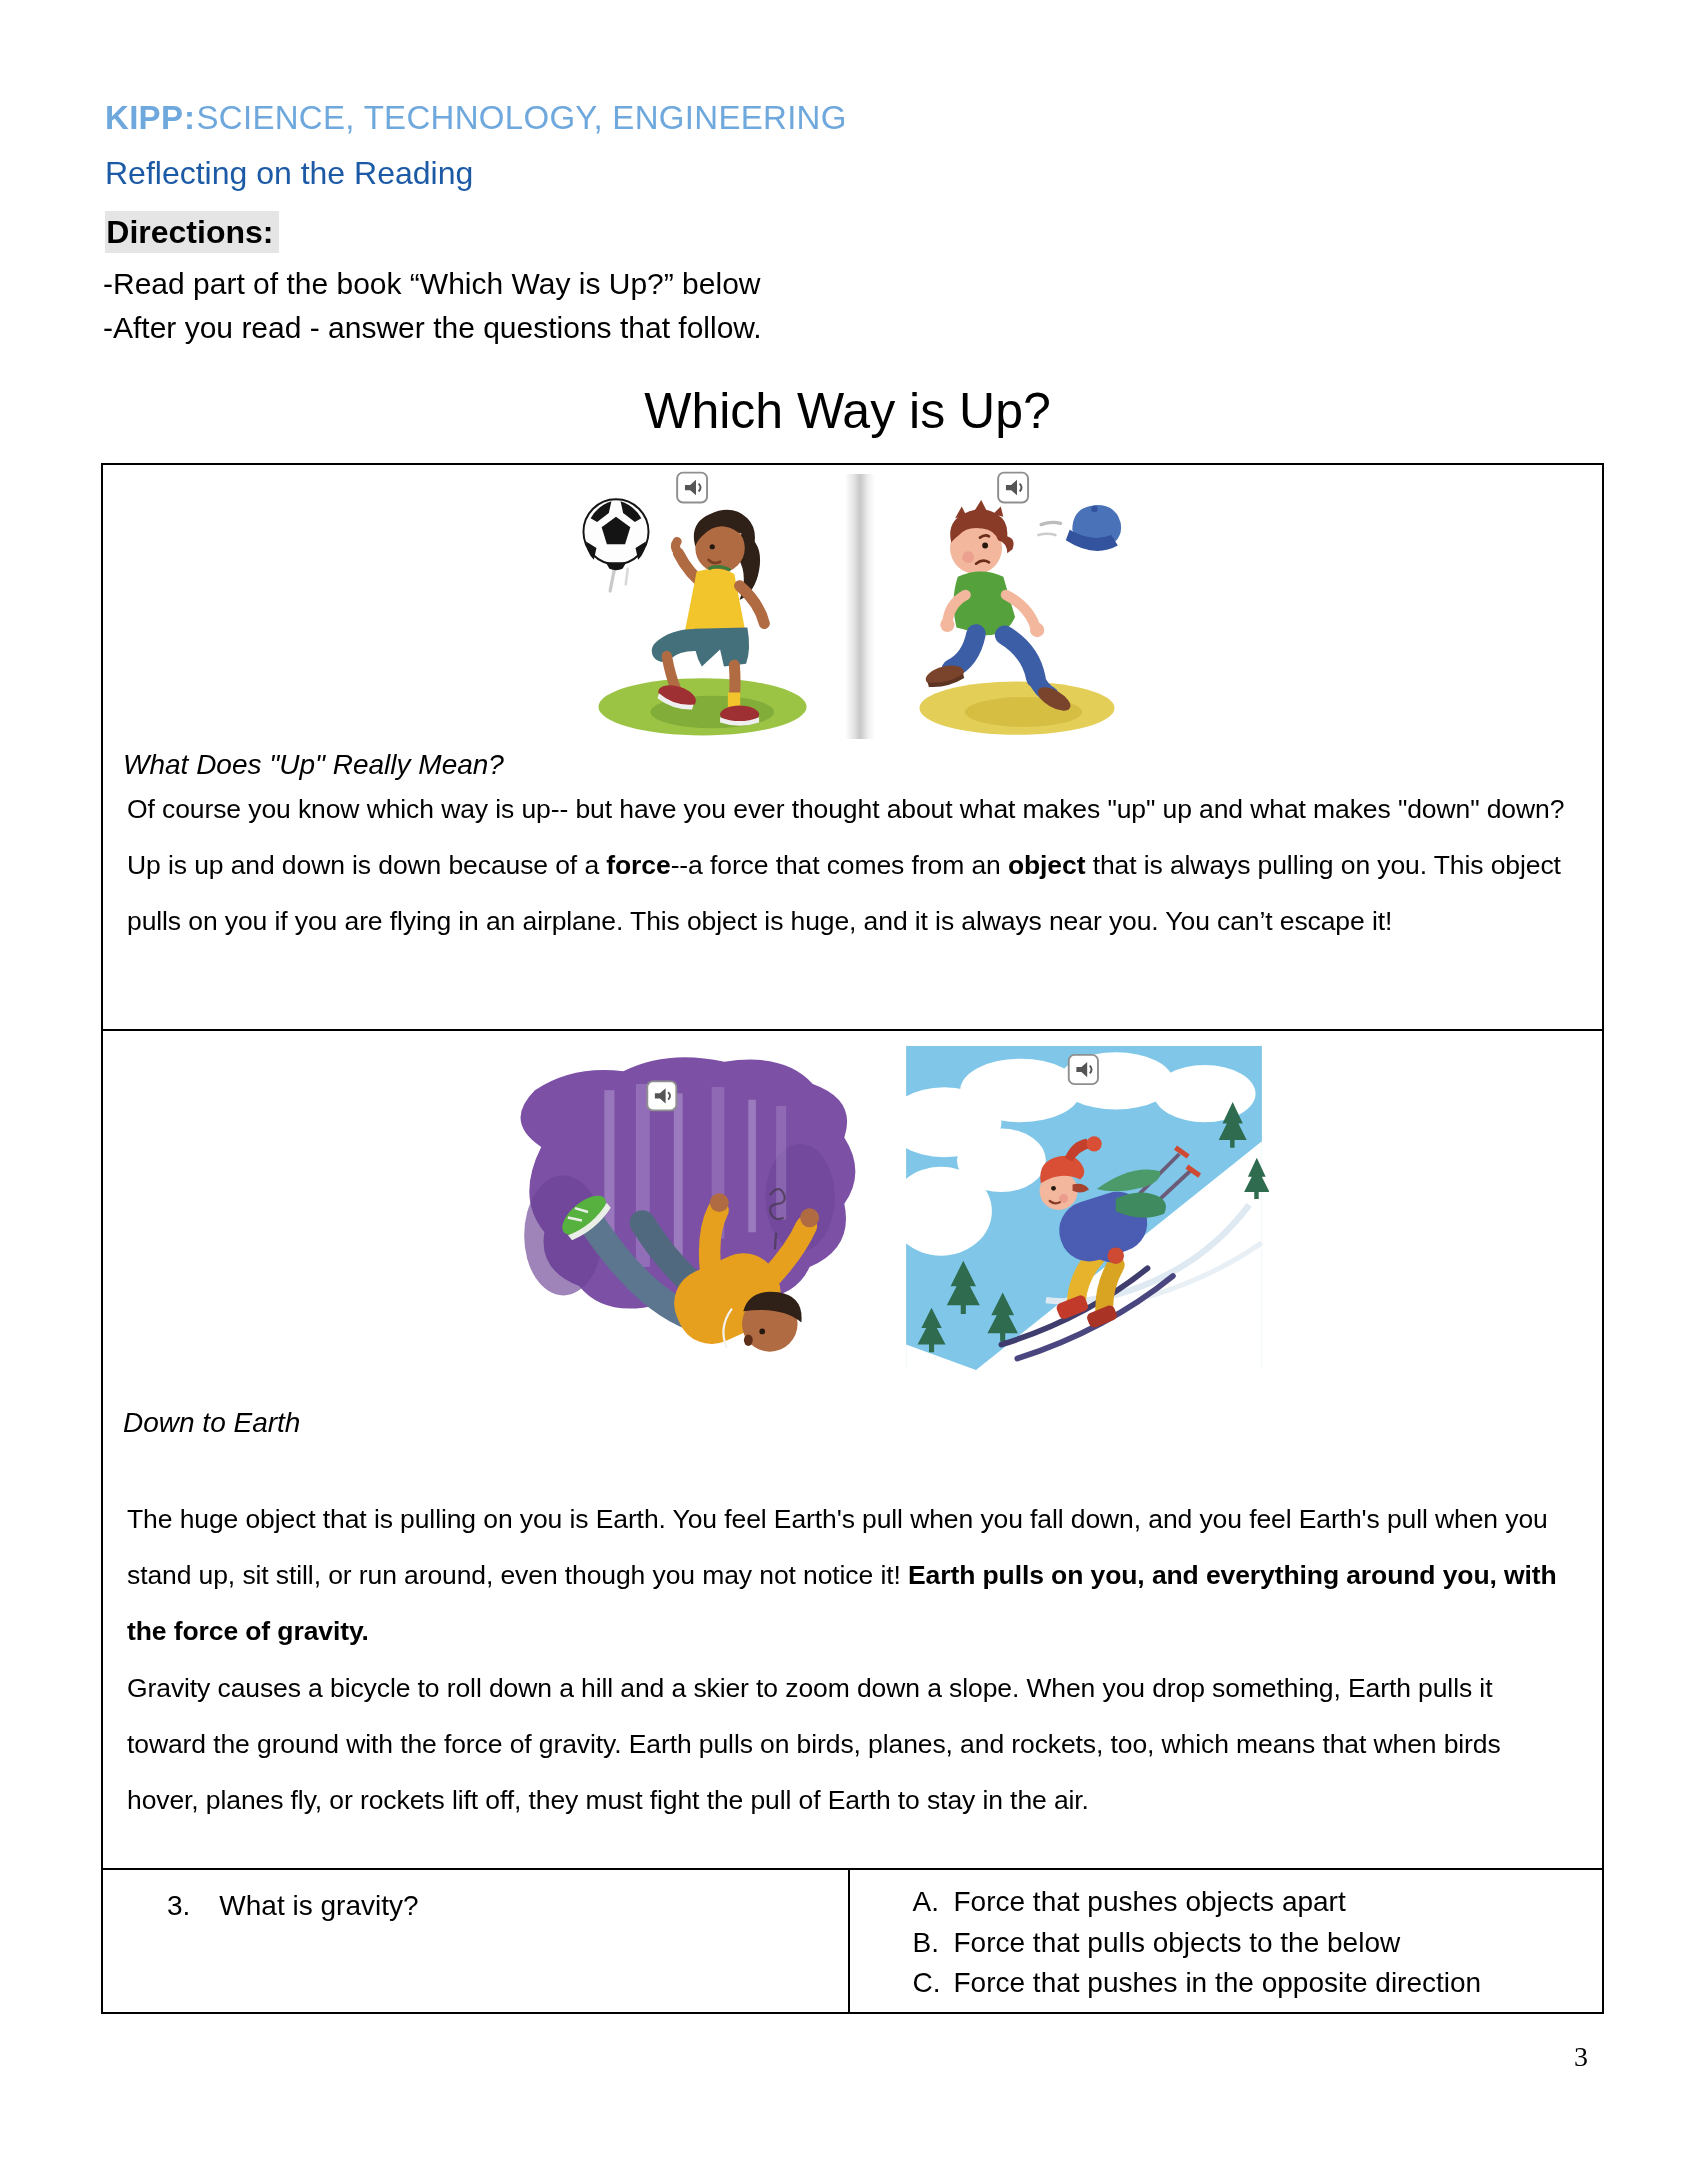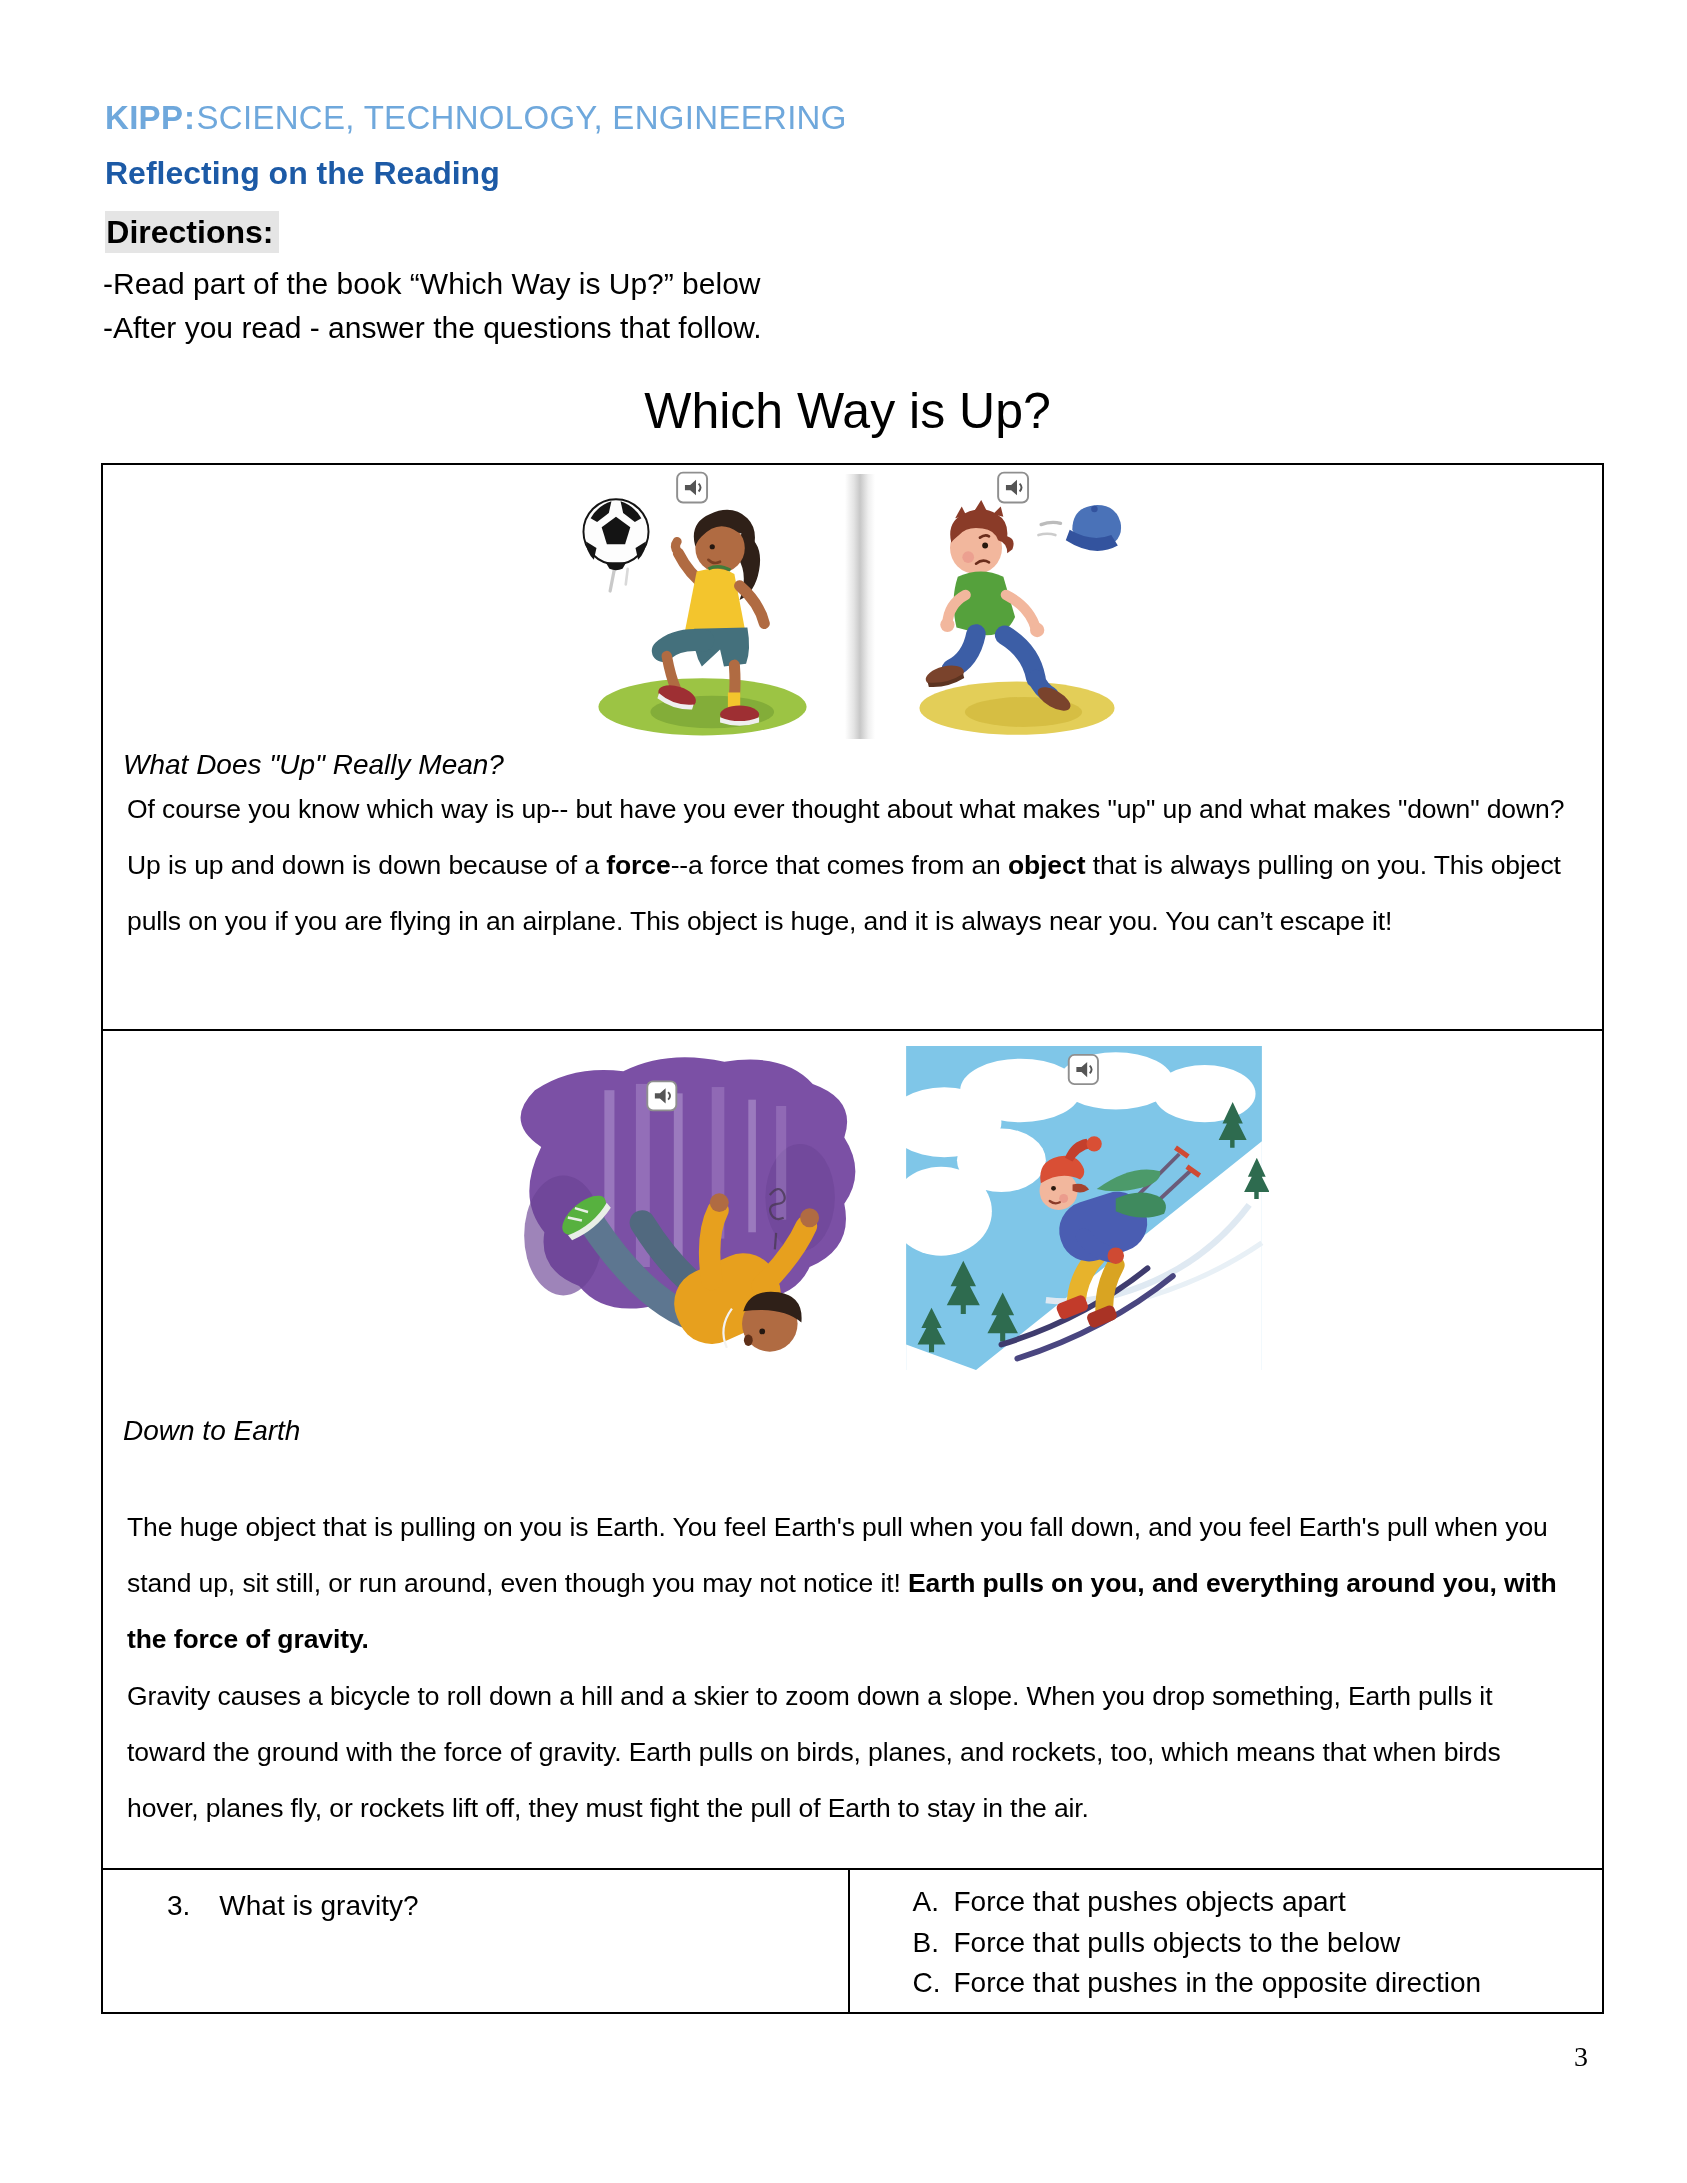--- a/index.html
+++ b/index.html
@@ -4,21 +4,21 @@
 <style>
   * { margin:0; padding:0; box-sizing:border-box; }
   html,body { background:#ffffff; }
   body { font-family:"Liberation Sans", sans-serif; color:#000; }
   .page { position:relative; width:1687px; height:2183px; background:#fff; overflow:hidden; }
 
   .brand { position:absolute; left:105px; top:99px; font-size:33px; color:#6fa8dc; letter-spacing:0.3px; white-space:nowrap; }
   .brand .b1 { font-weight:bold; }
   .brand .bcolon { font-weight:bold; margin:0 1.3px 0 0.7px; }
 
-  .subtitle { position:absolute; left:105px; top:155px; font-size:32px; font-weight:bold; color:#1c5aa6; }
+  .subtitle { position:absolute; left:105px; top:155px; font-size:32px; font-weight:normal; color:#1c5aa6; }
 
   .dir-label-wrap { position:absolute; left:105px; top:214px; font-size:32px; font-weight:bold; color:#000; }
   .dir-label { background:#e5e5e5; padding:2.6px 5.3px 2.6px 1.3px; }
 
   .dir-line { position:absolute; left:103px; font-size:30px; color:#000; }
   .dir-line.l1 { top:267px; }
   .dir-line.l2 { top:311px; }
 
   .title { position:absolute; left:0; top:382px; width:100%; text-align:center; font-size:50px; font-weight:400;padding-left:8px; }
 
@@ -30,21 +30,21 @@
   .sec3 { height:142px; display:flex; }
 
   .img-row { display:flex; justify-content:center; align-items:flex-start; }
   .sec1 .img-row { padding-top:5.3px; }
   .sec2 .img-row { padding-top:14.6px; }
   .spine { width:30px; height:265px; margin-top:4px;
            background:linear-gradient(90deg,#ffffff 0%,#e3e3e3 30%,#c7c7c7 50%,#efefef 78%,#ffffff 100%); }
 
   .h-italic { font-style:italic; font-size:28px; padding:0 20px; }
   .sec1 .h-italic { margin-top:9.3px; }
-  .sec2 .h-italic { margin-top:28px; }
+  .sec2 .h-italic { margin-top:20px; }
 
   .para { font-size:26.5px; line-height:2.125; padding:0 24px; letter-spacing:-0.1px; }
   .sec1 .para { margin-top:0px; }
   .sec2 .para1 { margin-top:52px; }
   .para .b { font-weight:bold; }
 
   .q-left { width:49.8%; border-right:2px solid #000; padding:20px 13.2px 0 64px; font-size:28px; display:flex; align-items:flex-start; }
   .q-num { margin-right:29px; }
   .q-right { flex:1; padding:16px 10.6px 0 63px; font-size:28px; }
   .q-opt { display:flex; margin-bottom:8.6px; }

